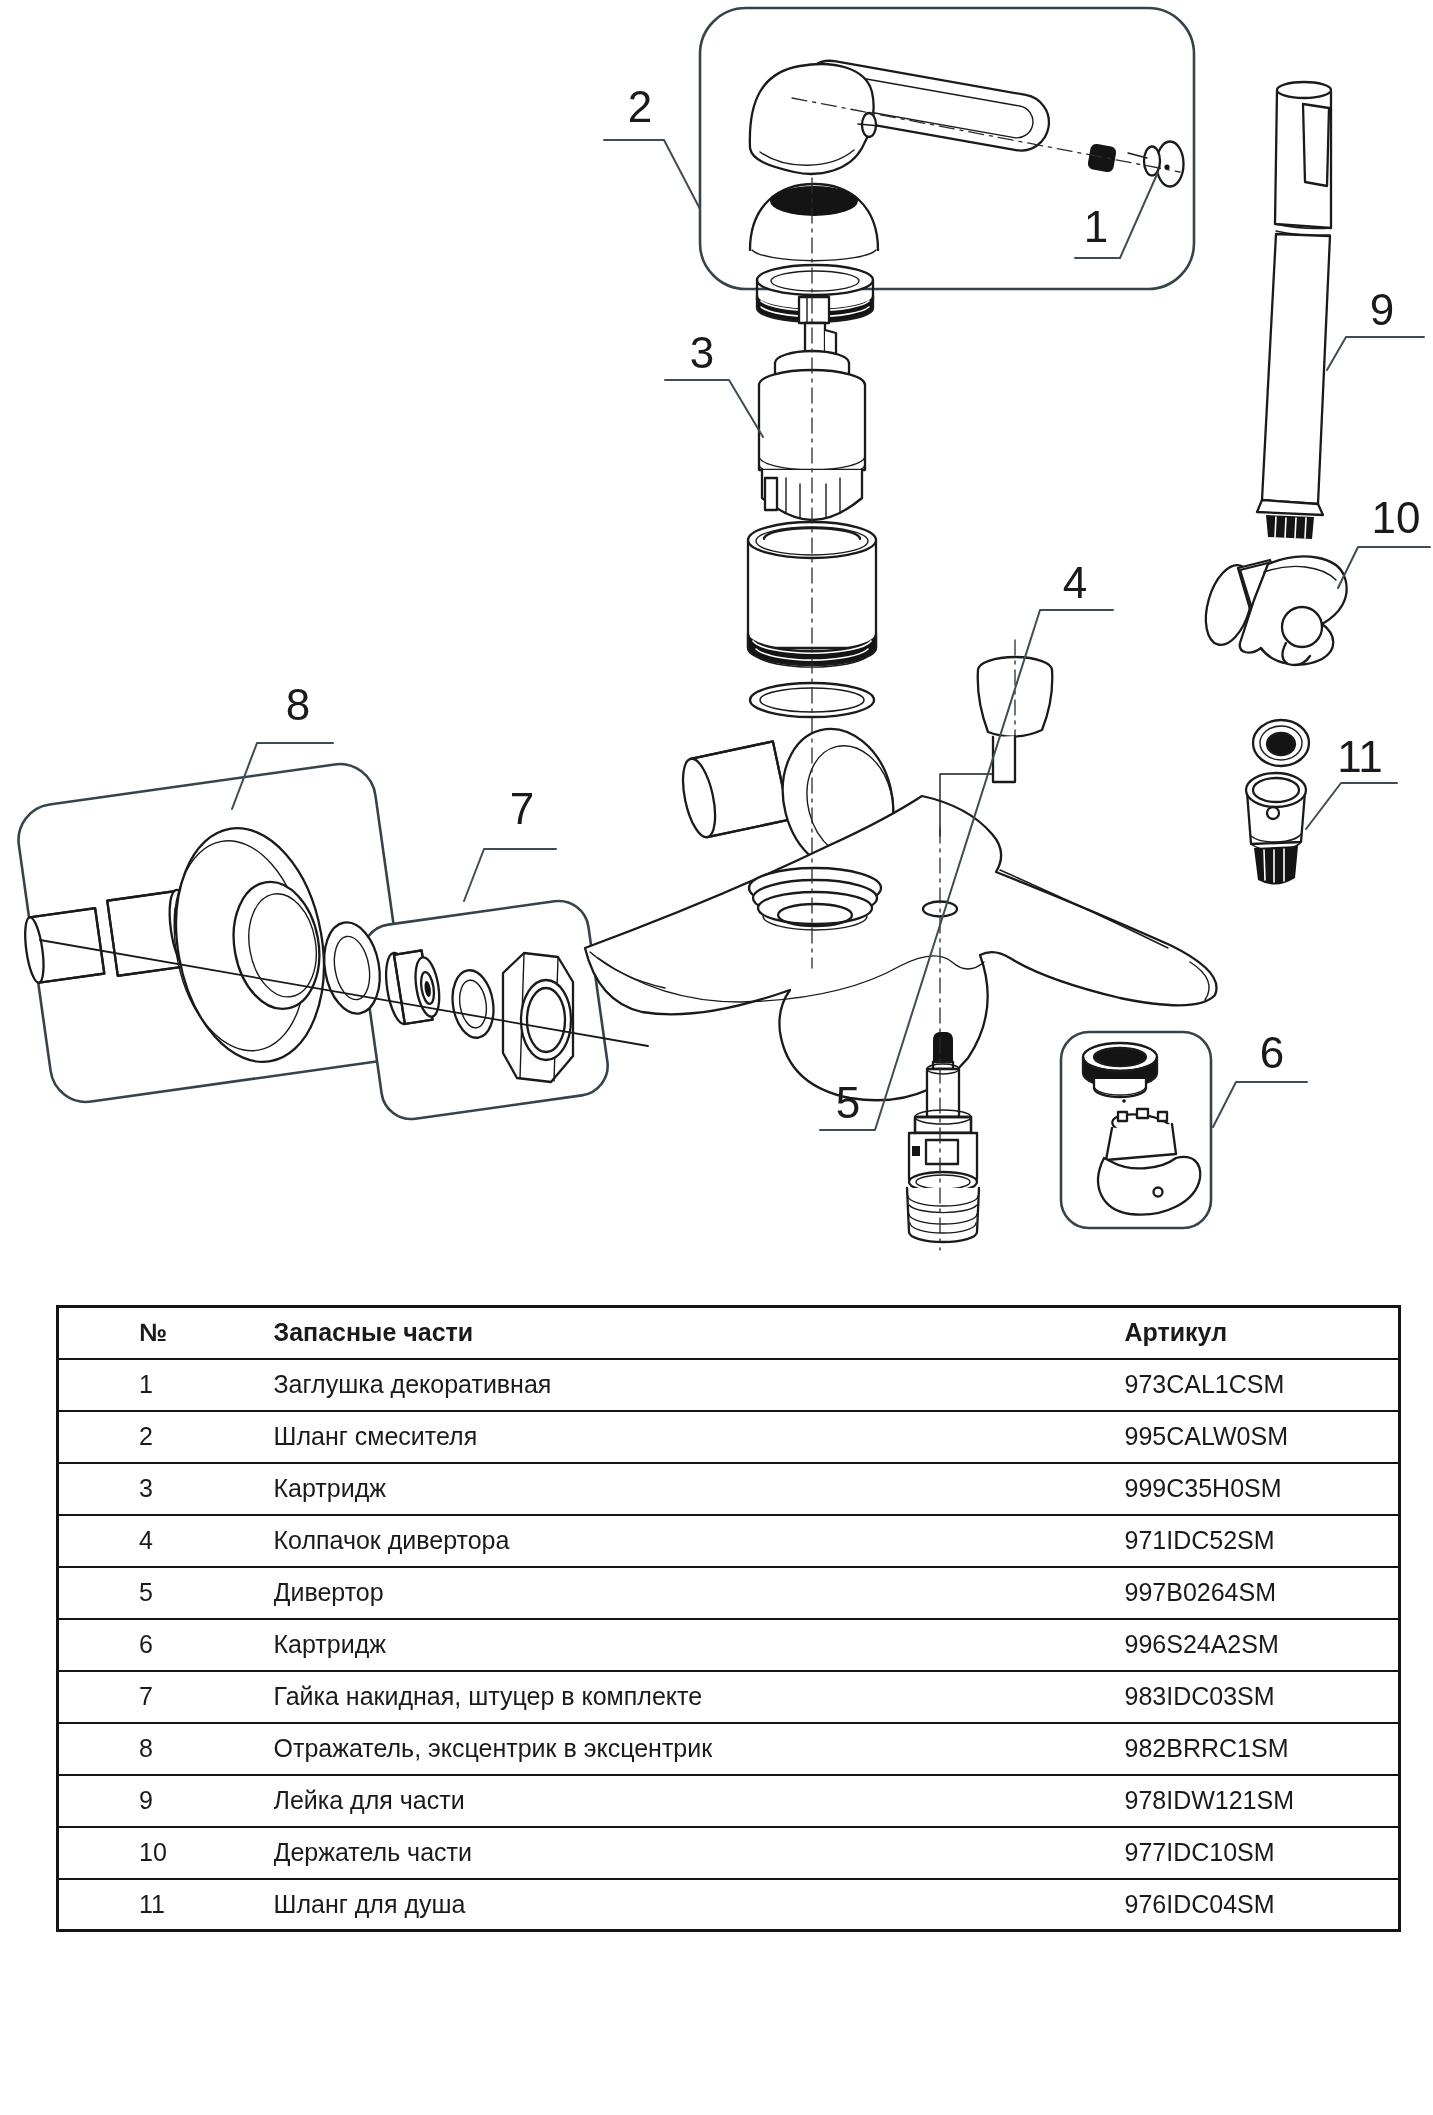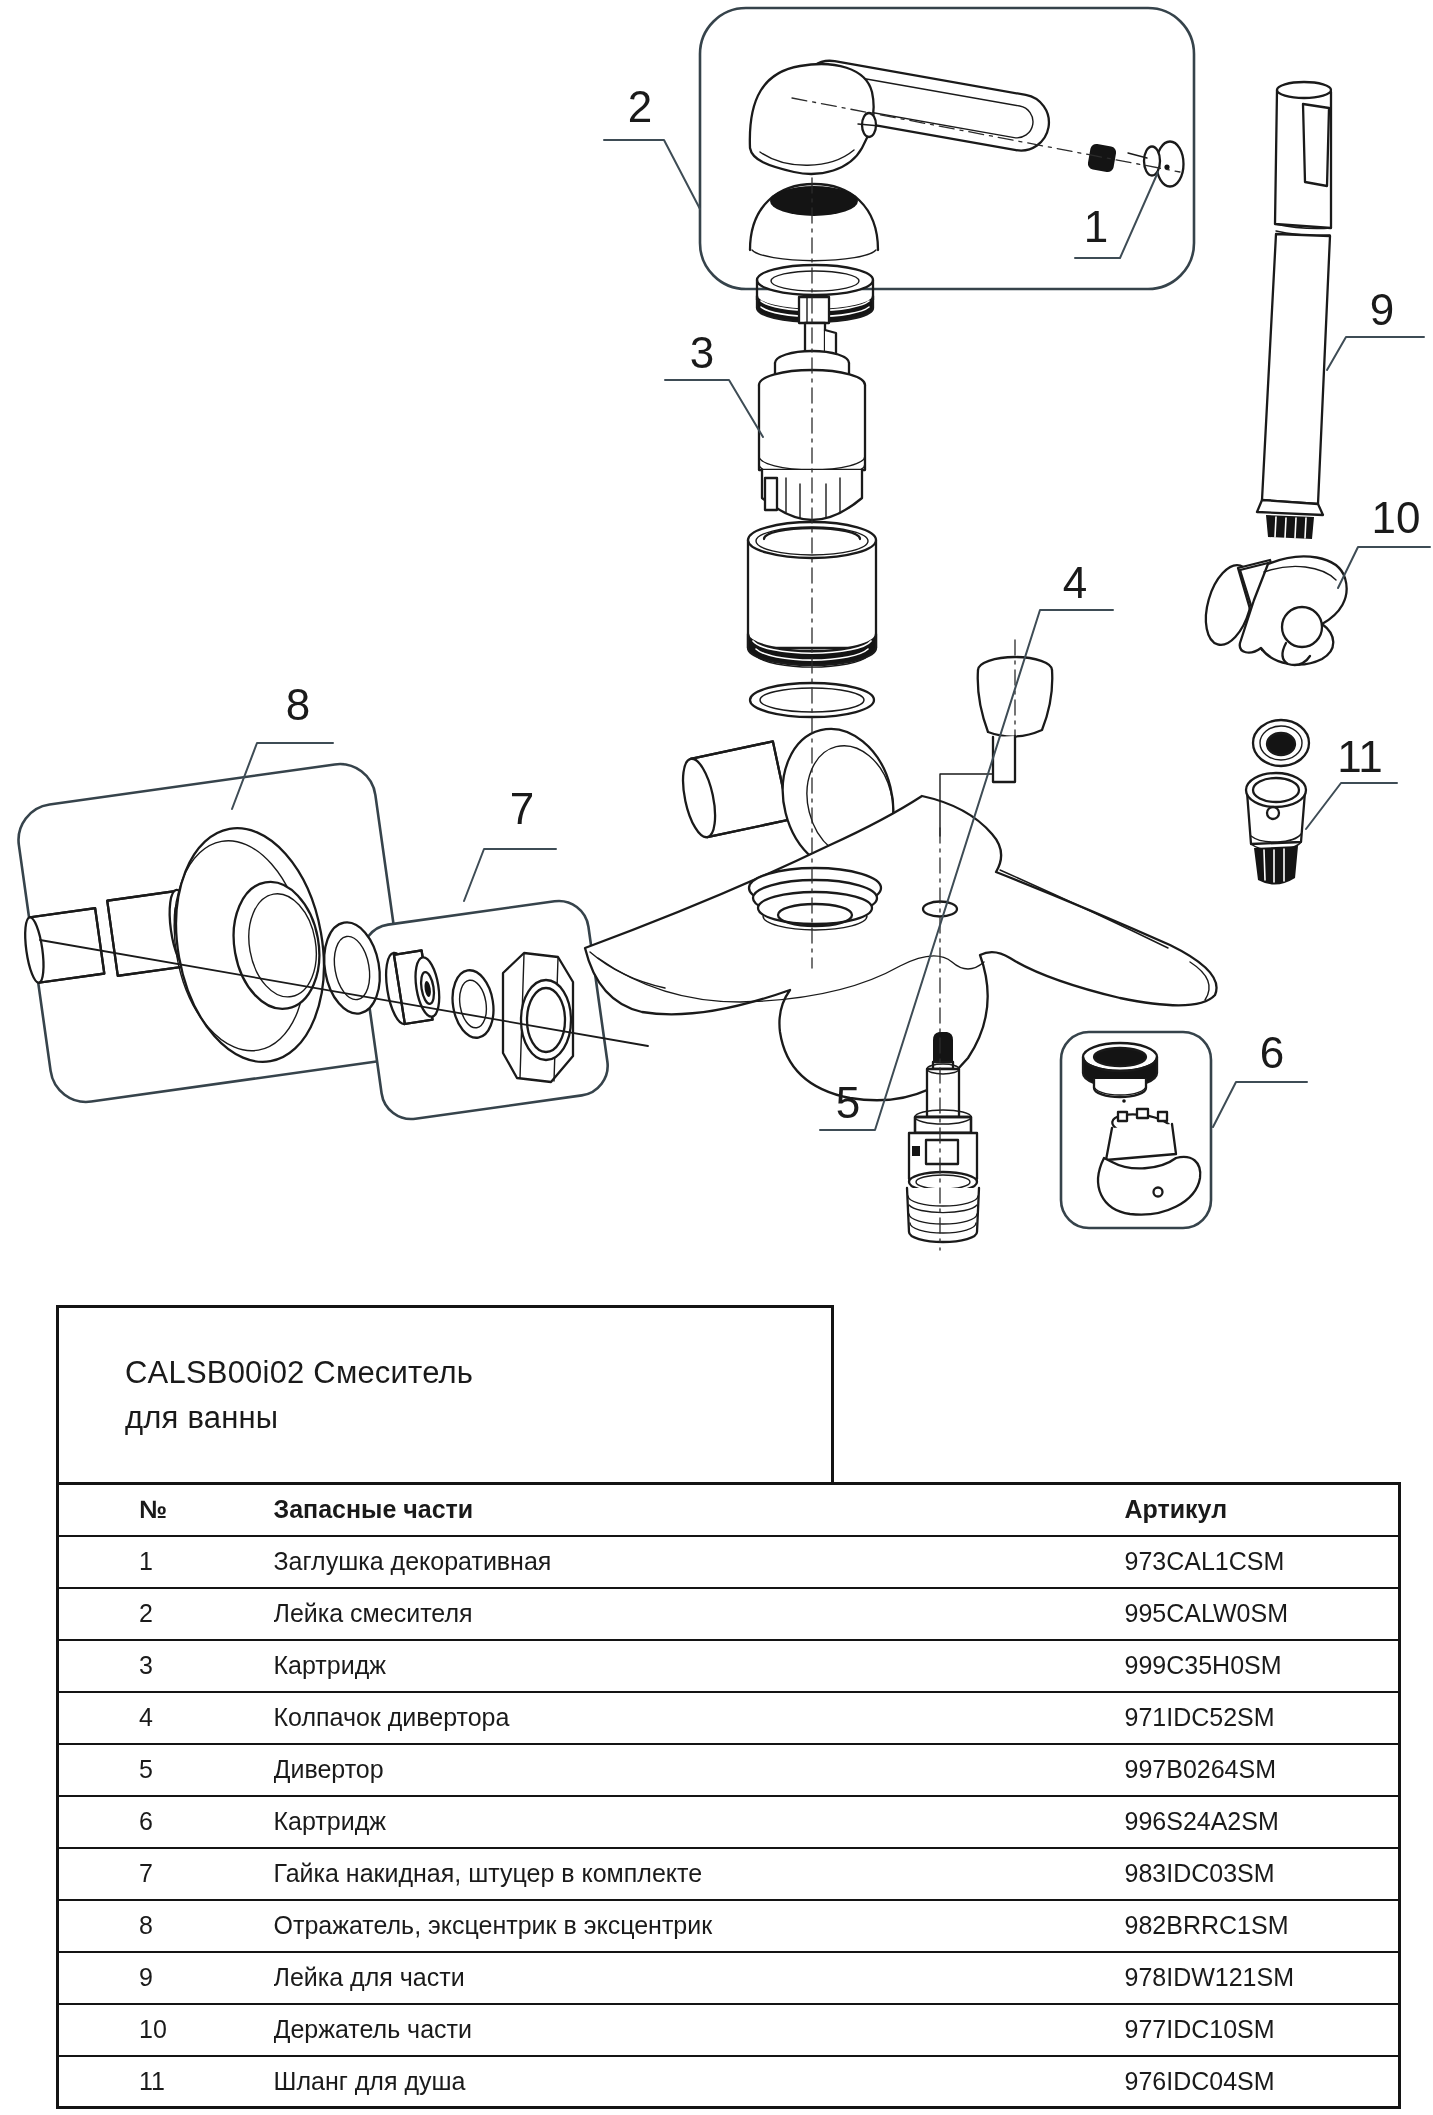--- a/index.html
+++ b/index.html
@@ -320,24 +320,20 @@
     <text class="callout" x="848" y="1118">5</text>
     <text class="callout" x="1272" y="1068">6</text>
     <text class="callout" x="522" y="824">7</text>
     <text class="callout" x="298" y="720">8</text>
     <text class="callout" x="1382" y="325">9</text>
     <text class="callout" x="1396" y="533">10</text>
     <text class="callout" x="1360" y="772">11</text>
   </svg>
 
   <div class="figure">
-    <div class="title-box">
-      <div class="title-line">CALSB00i02 Смеситель</div>
-      <div class="title-line">для ванны</div>
-    </div>
     <table class="parts">
       <colgroup>
           <col class="c-num">
           <col class="c-name">
           <col class="c-sku">
         </colgroup>
       <thead>
         <tr>
           <th class="cell-num">№</th>
           <th class="cell-name">Запасные части</th>
@@ -345,21 +341,21 @@
         </tr>
       </thead>
       <tbody>
         <tr>
           <td class="cell-num">1</td>
           <td class="cell-name">Заглушка декоративная</td>
           <td class="cell-sku">973CAL1CSM</td>
         </tr>
         <tr>
           <td class="cell-num">2</td>
-          <td class="cell-name">Лейка смесителя</td>
+          <td class="cell-name">Шланг смесителя</td>
           <td class="cell-sku">995CALW0SM</td>
         </tr>
         <tr>
           <td class="cell-num">3</td>
           <td class="cell-name">Картридж</td>
           <td class="cell-sku">999C35H0SM</td>
         </tr>
         <tr>
           <td class="cell-num">4</td>
           <td class="cell-name">Колпачок дивертора</td>

